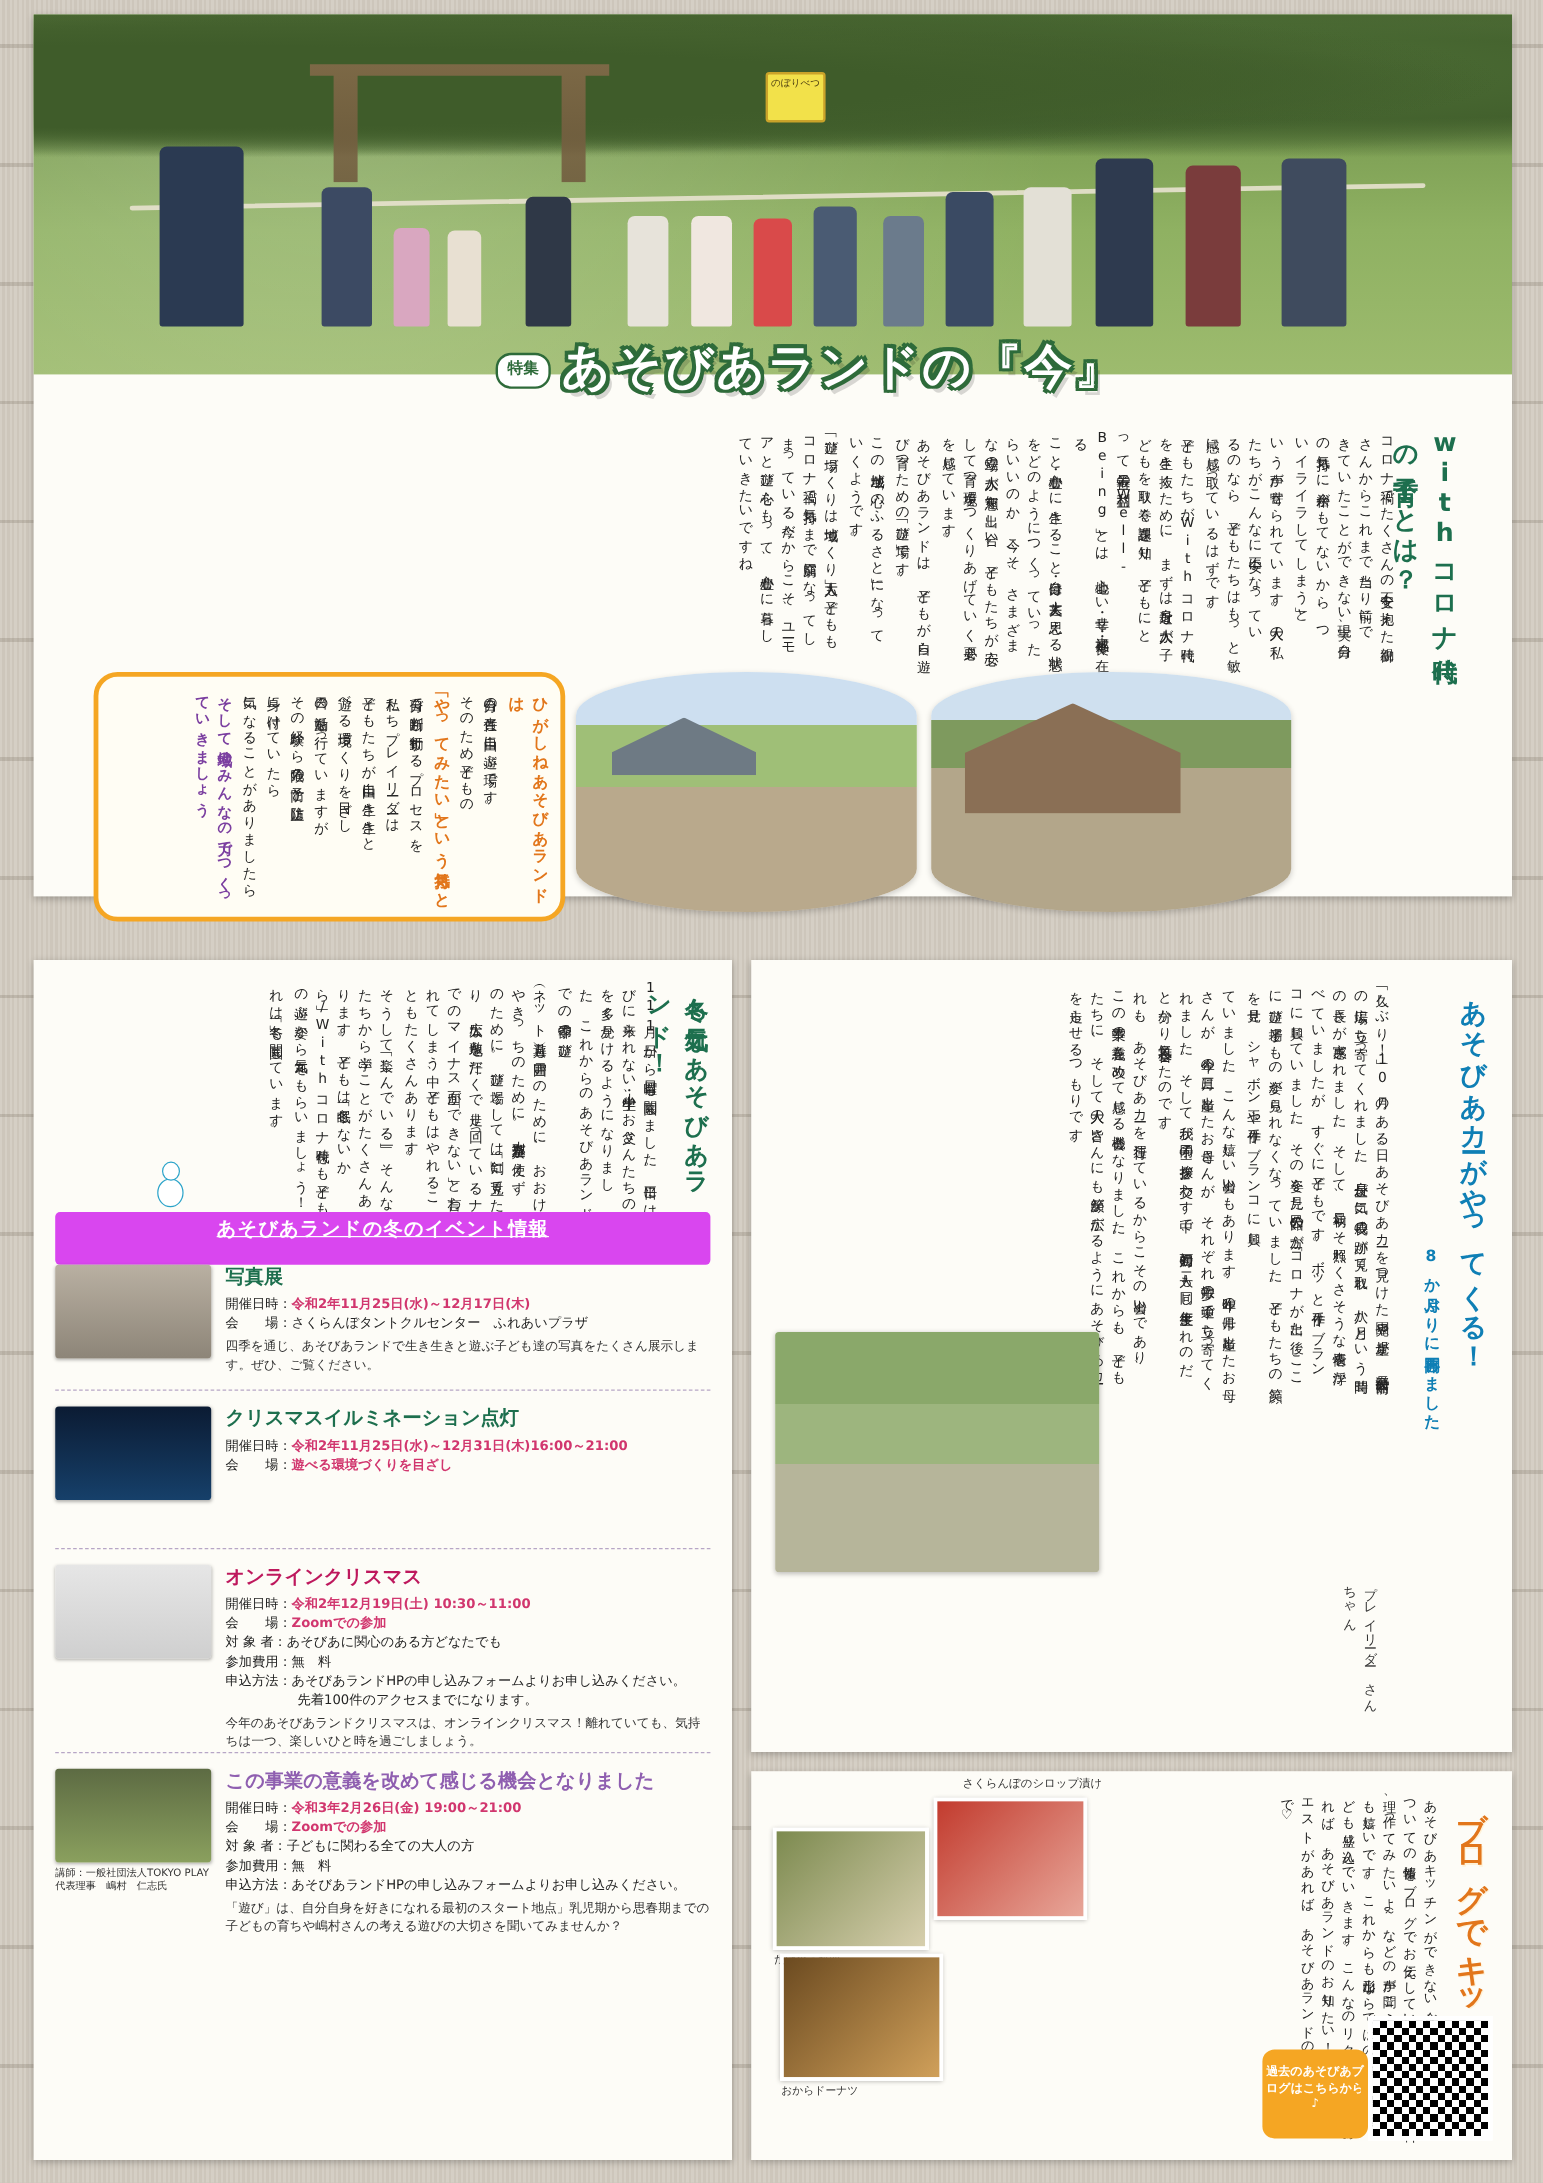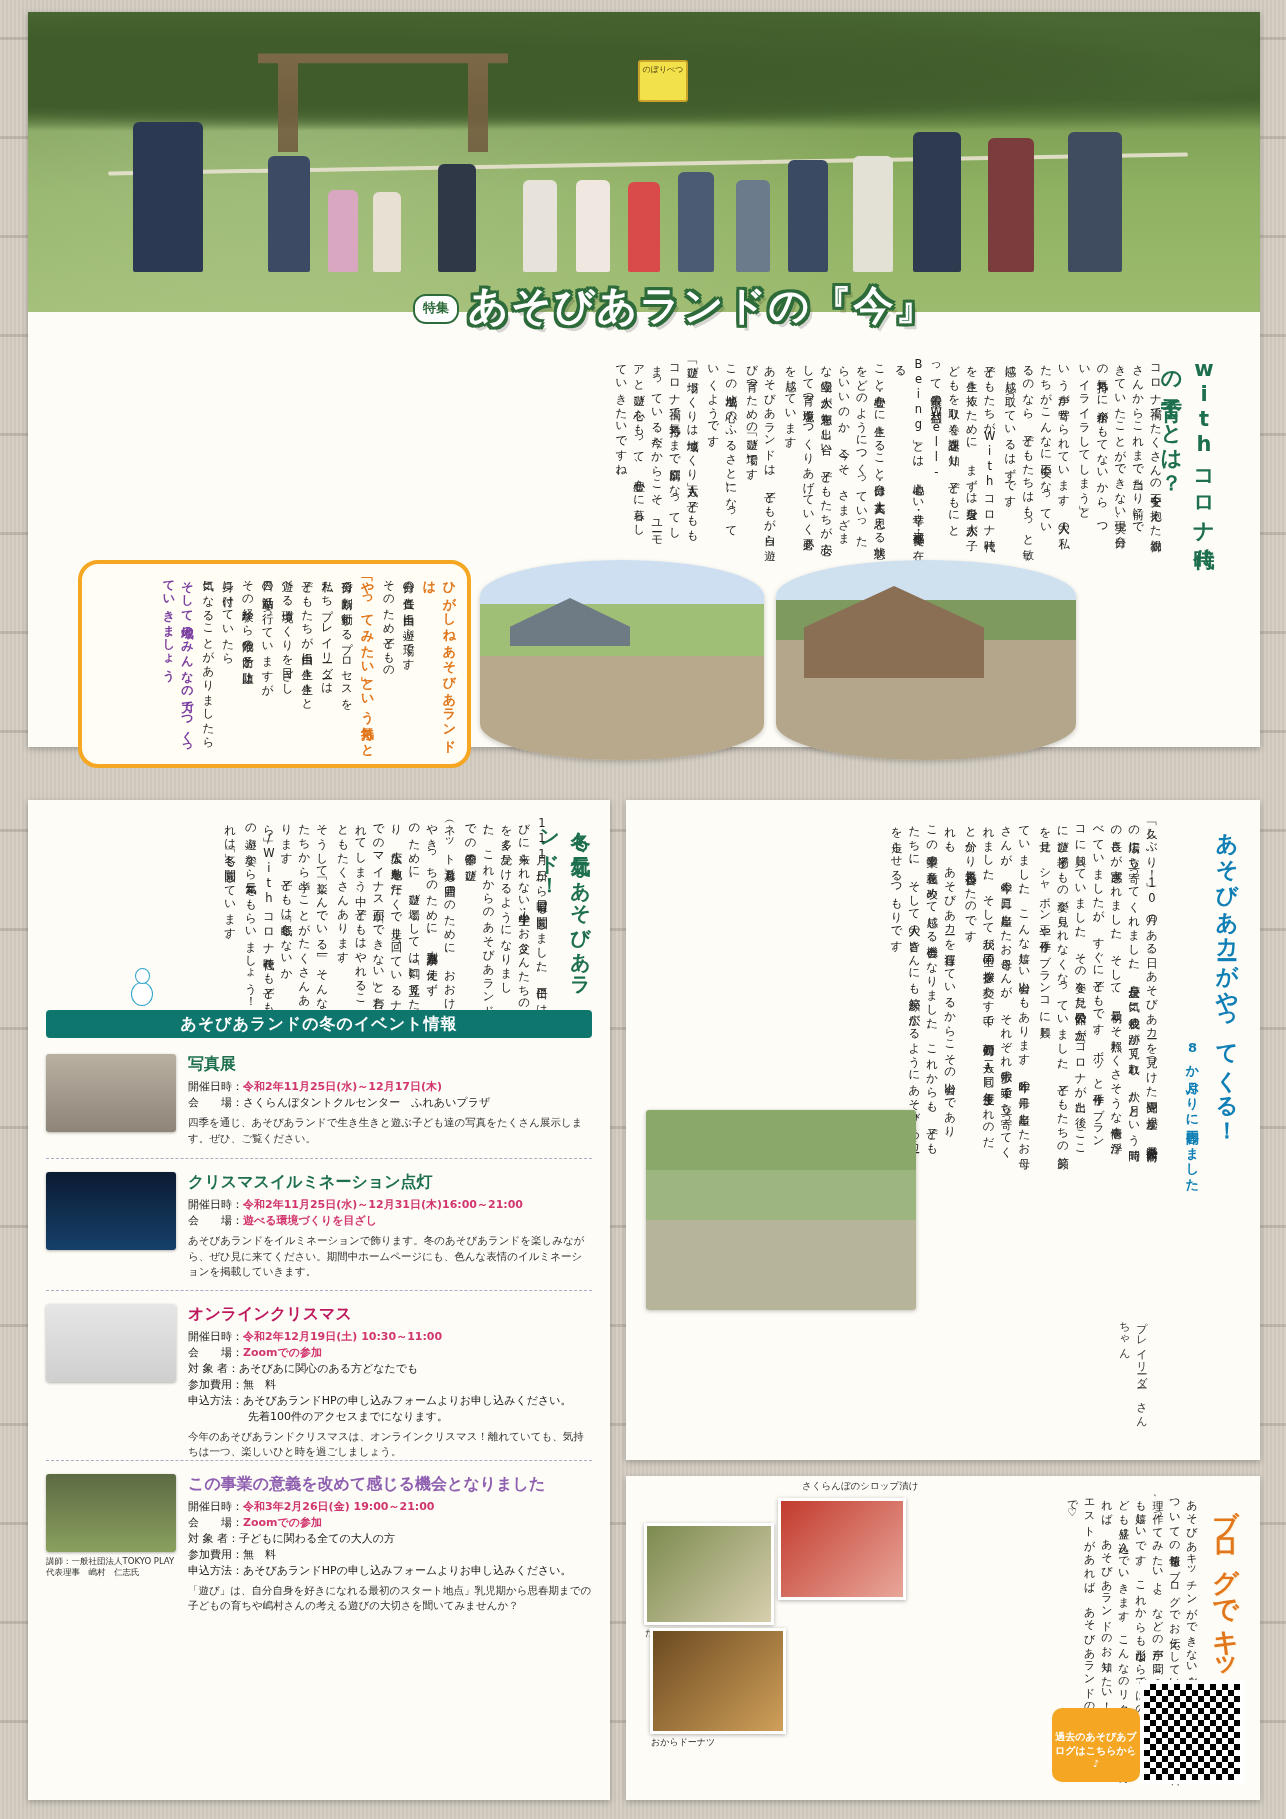--- a/index.html
+++ b/index.html
@@ -148,24 +148,25 @@
     display:flex;flex-direction:row-reverse;
   }
   .bl-cols .vtext{font-size:11.5px;height:196px;margin-left:3px;}
   .snowman{
     position:absolute;left:100px;top:168px;width:26px;height:40px;
   }
   .snowman .b1{position:absolute;left:3px;top:14px;width:20px;height:22px;border-radius:50%;background:#fff;border:1.5px solid #2aa3c9;}
   .snowman .b2{position:absolute;left:7px;top:0;width:13px;height:14px;border-radius:50%;background:#fff;border:1.5px solid #2aa3c9;}
 
   .event-bar{
-    position:absolute;left:18px;top:210px;width:546px;height:28px;
-    background:#0f766e;border-radius:4px;color:#fff;
+    position:absolute;left:18px;top:210px;width:546px;height:44px;
+    background:#d946ef;border-radius:4px;color:#fff;
     font-size:16px;font-weight:bold;text-align:center;line-height:28px;
     letter-spacing:1px;
+    text-decoration:underline;
   }
   .ev{position:absolute;left:18px;width:546px;}
   .ev .thumb{
     position:absolute;left:0;top:0;width:130px;height:78px;border-radius:3px;
     box-shadow:0 1px 3px rgba(0,0,0,.3);
   }
   .ev .body{position:absolute;left:142px;top:0;width:404px;}
   .ev h3{margin:0 0 4px;font-size:16px;font-weight:bold;}
   .ev .row{font-size:11px;line-height:1.45;color:#222;}
   .ev .row b{color:#d1366e;}
@@ -237,21 +238,21 @@
   .qr{
     position:absolute;right:16px;bottom:16px;width:96px;height:96px;
     background:
       repeating-linear-gradient(0deg,#000 0 6px,#fff 6px 12px),
       repeating-linear-gradient(90deg,#000 0 6px,#fff 6px 12px);
     background-blend-mode:difference;border:4px solid #fff;
   }
   .qr-bubble{
     position:absolute;right:120px;bottom:18px;width:88px;height:74px;
     background:#f5a623;border-radius:10px;color:#fff;font-size:10px;
-    text-align:center;line-height:1.35;padding-top:22px;box-sizing:border-box;font-weight:bold;
+    text-align:center;line-height:1.35;padding-top:12px;box-sizing:border-box;font-weight:bold;
   }
   .qr-bubble:after{
     content:"";position:absolute;right:-10px;top:30px;
     border:8px solid transparent;border-left-color:#f5a623;
   }
 </style>
 </head>
 <body>
 
 <div class="wood"></div>
@@ -358,21 +359,20 @@
   <div class="ev" style="top:372px;">
     <div class="thumb t2"></div>
     <div class="body">
       <h3 style="color:#1d6f4e">クリスマスイルミネーション点灯</h3>
       <div class="row">
         <span>開催日時：</span><b>令和2年11月25日(水)～12月31日(木)16:00～21:00</b>
       </div>
       <div class="row">
         <span>会　　場：</span><b>遊べる環境づくりを目ざし</b>
       </div>
-      <div class="desc">あそびあランドをイルミネーションで飾ります。冬のあそびあランドを楽しみながら、ぜひ見に来てください。期間中ホームページにも、色んな表情のイルミネーションを掲載していきます。</div>
     </div>
   </div>
   <div class="dash" style="top:490px;"></div>
 
   <div class="ev" style="top:504px;">
     <div class="thumb t3"></div>
     <div class="body">
       <h3 style="color:#be185d">オンラインクリスマス</h3>
       <div class="row">
         <span>開催日時：</span><b>令和2年12月19日(土) 10:30～11:00</b>

